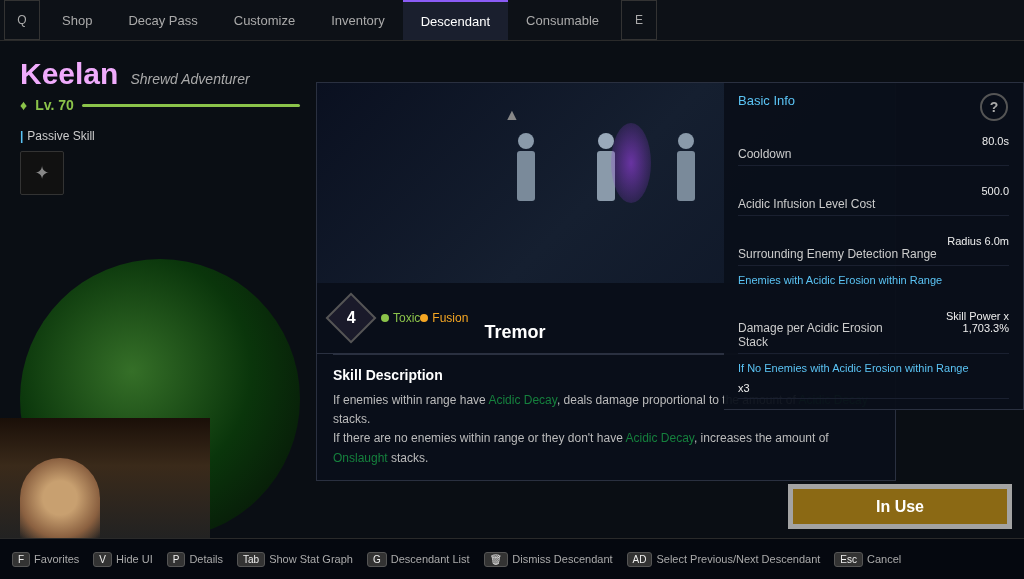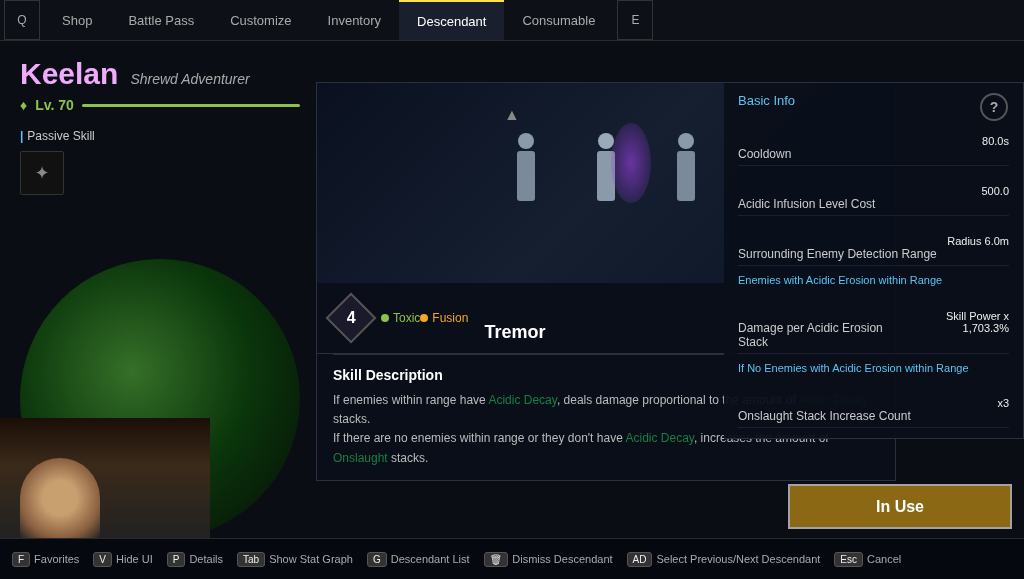--- a/index.html
+++ b/index.html
@@ -30,21 +30,21 @@
       justify-content: center;
       padding: 0 18px;
       color: #aaa;
       font-size: 13px;
       cursor: pointer;
       position: relative;
     }
     .nav-item.active {
       background: #1a1f2e;
       color: #fff;
-      border-top: 2px solid #fde047;
+      border-top: 2px solid #8b5cf6;
     }
     .nav-icon-btn {
       width: 36px;
       height: 100%;
       display: flex;
       align-items: center;
       justify-content: center;
       border: 1px solid #333;
       margin: 0 4px;
       color: #aaa;
@@ -352,21 +352,21 @@
       width: 224px;
       height: 45px;
       background: #8B6914;
       display: flex;
       align-items: center;
       justify-content: center;
       font-size: 16px;
       color: #fff;
       font-weight: bold;
       cursor: pointer;
-      border: 2px solid #a3a3a3;
+      border: 5px solid #a3a3a3;
     }
 
     
     .scroll-indicator {
       position: absolute;
       bottom: 455px;
       left: 50%;
       transform: translateX(-50%);
       z-index: 6;
     }
@@ -419,21 +419,21 @@
 <body>
 
 <div class="nav-bar">
   <div class="nav-icon-btn">
     <span>Q</span>
   </div>
   <div class="nav-item">
     <span>Shop</span>
   </div>
   <div class="nav-item">
-    <span>Battle Pass</span>
+    <span>Decay Pass</span>
   </div>
   <div class="nav-item">
     <span>Customize</span>
   </div>
   <div class="nav-item">
     <span>Inventory</span>
   </div>
   <div class="nav-item active">
     <span>Descendant</span>
   </div>
@@ -556,21 +556,20 @@
     <div class="stat-highlight" style="color:#5bc4f5;font-size:11px;margin:8px 0 4px;">Enemies with Acidic Erosion within Range</div>
 
     <div class="stat-row">
       <span class="stat-label">Damage per Acidic Erosion Stack</span>
       <span class="stat-value">Skill Power x 1,703.3%</span>
     </div>
 
     <div class="stat-highlight" style="color:#5bc4f5;font-size:11px;margin:8px 0 4px;">If No Enemies with Acidic Erosion within Range</div>
 
     <div class="stat-row">
-      <span class="stat-label">Onslaught Stack Increase Count</span>
       <span class="stat-value">x3</span>
     </div>
   </div>
 
   <div class="help-icon">
     <span>?</span>
   </div>
 
   <div class="in-use-btn">
     <span>In Use</span>

